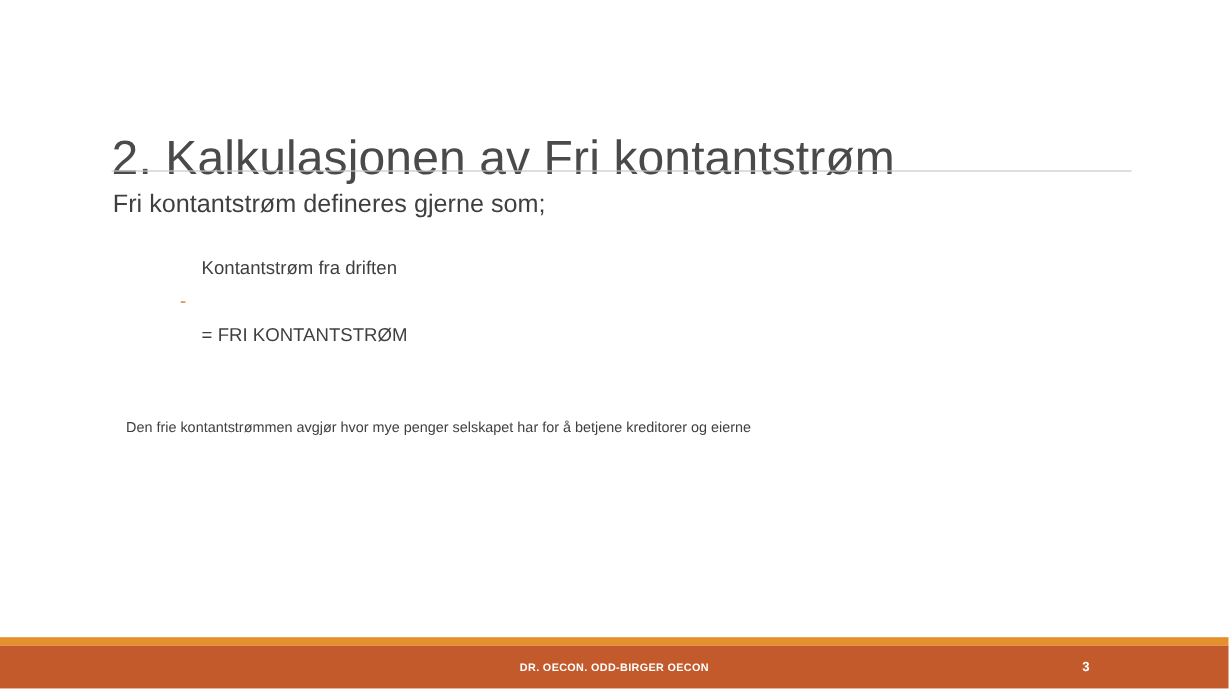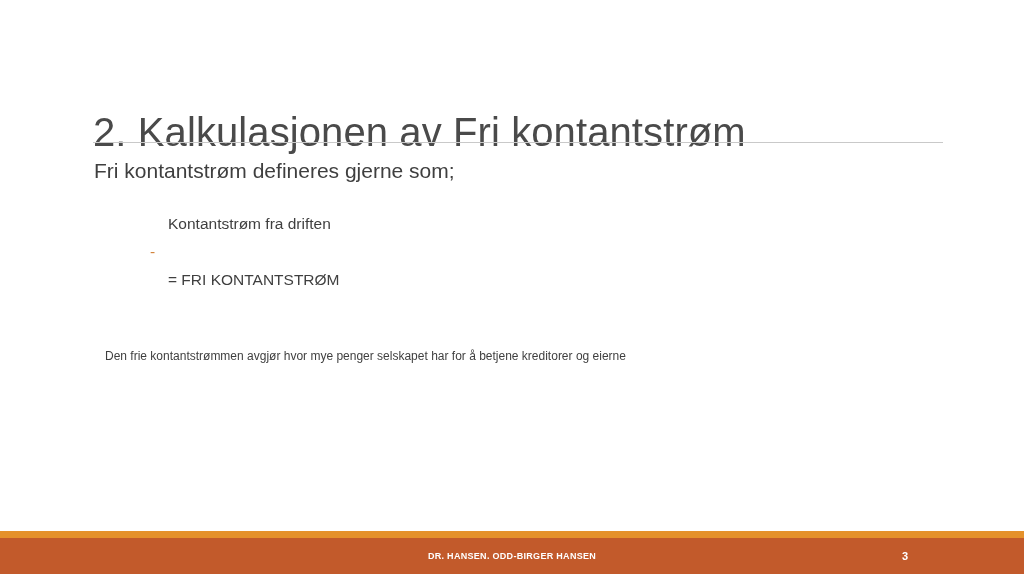--- a/index.html
+++ b/index.html
@@ -150,16 +150,16 @@
     <div class="formula-row">
       <span class="op blank"></span>
       <span class="term">= FRI KONTANTSTRØM</span>
     </div>
   </div>
 
   <div class="closing">Den frie kontantstrømmen avgjør hvor mye penger selskapet har for å betjene kreditorer og eierne</div>
 
   <div class="footer-accent"></div>
   <div class="footer-bar"></div>
-  <div class="footer-text">DR. HANSEN. ODD-BIRGER HANSEN</div>
+  <div class="footer-text">DR. OECON. ODD-BIRGER OECON</div>
   <div class="footer-page">3</div>
 
 </div>
 
 </body></html>

